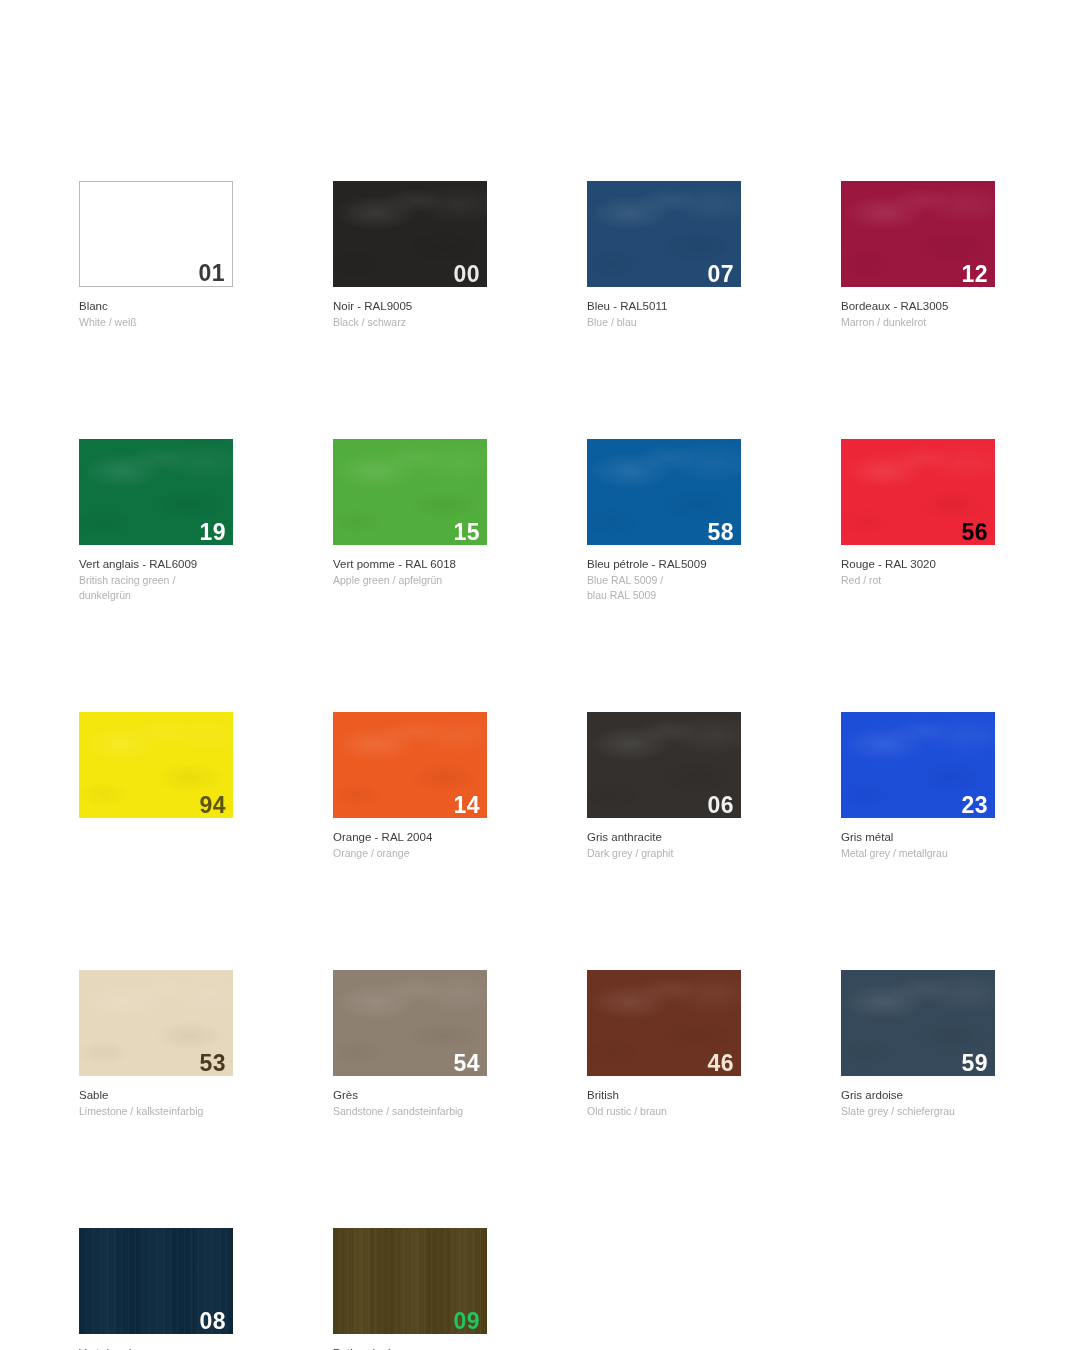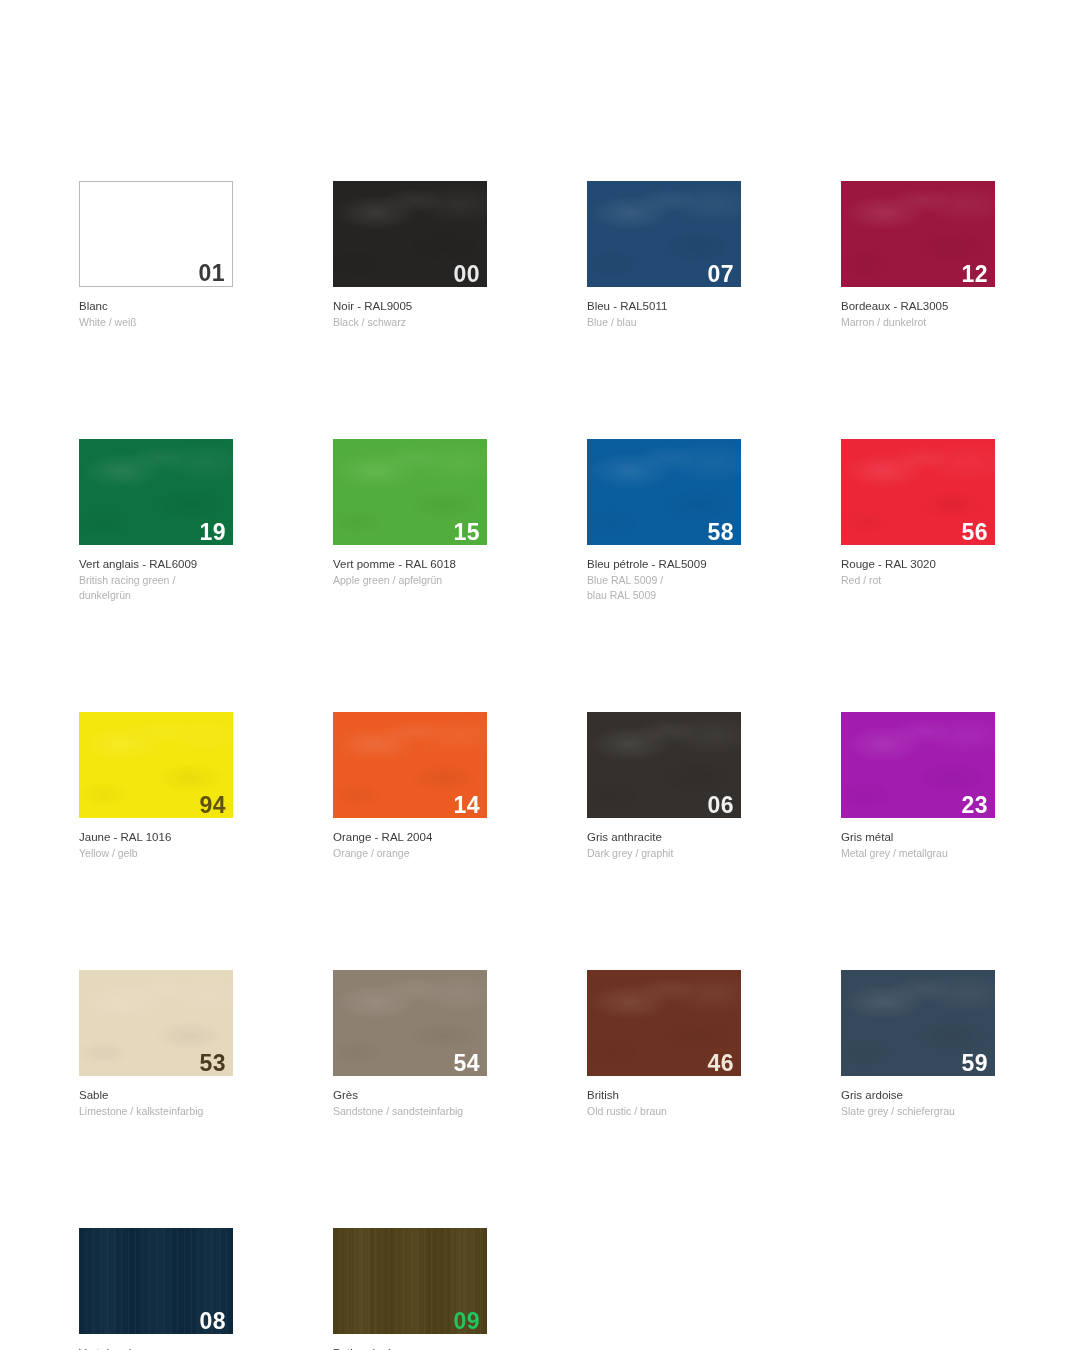--- a/index.html
+++ b/index.html
@@ -193,36 +193,32 @@
         </div>
         <div class="swatch-caption">
           <div class="caption-title">Bleu pétrole - RAL5009</div>
           <div class="caption-sub">Blue RAL 5009 /
 blau RAL 5009</div>
         </div>
       </div>
       <div class="swatch-cell">
         <div class="swatch-chip" style="background: rgb(236, 38, 55);">
           <div class="tex-mottle"></div>
-          <div class="swatch-number" style="color: #ffffff;">56</div>
+          <div class="swatch-number" style="color: #000000;">56</div>
         </div>
         <div class="swatch-caption">
           <div class="caption-title">Rouge - RAL 3020</div>
           <div class="caption-sub">Red / rot</div>
         </div>
       </div>
       <div class="swatch-cell">
         <div class="swatch-chip" style="background: rgb(244, 231, 13);">
           <div class="tex-mottle"></div>
           <div class="swatch-number" style="color: rgb(95, 83, 9);">94</div>
         </div>
-        <div class="swatch-caption">
-          <div class="caption-title">Jaune - RAL 1016</div>
-          <div class="caption-sub">Yellow / gelb</div>
-        </div>
       </div>
       <div class="swatch-cell">
         <div class="swatch-chip" style="background: rgb(236, 91, 34);">
           <div class="tex-mottle"></div>
           <div class="swatch-number" style="color: rgb(255, 255, 255);">14</div>
         </div>
         <div class="swatch-caption">
           <div class="caption-title">Orange - RAL 2004</div>
           <div class="caption-sub">Orange / orange</div>
         </div>
@@ -231,21 +227,21 @@
         <div class="swatch-chip" style="background: rgb(51, 48, 45); padding-left: 12px;">
           <div class="tex-mottle"></div>
           <div class="swatch-number" style="color: rgb(240, 240, 240);">06</div>
         </div>
         <div class="swatch-caption">
           <div class="caption-title">Gris anthracite</div>
           <div class="caption-sub">Dark grey / graphit</div>
         </div>
       </div>
       <div class="swatch-cell">
-        <div class="swatch-chip" style="background: #a21caf;">
+        <div class="swatch-chip" style="background: #1d4ed8;">
           <div class="tex-mottle"></div>
           <div class="swatch-number" style="color: rgb(255, 255, 255);">23</div>
         </div>
         <div class="swatch-caption">
           <div class="caption-title">Gris métal</div>
           <div class="caption-sub">Metal grey / metallgrau</div>
         </div>
       </div>
       <div class="swatch-cell">
         <div class="swatch-chip" style="background: rgb(230, 216, 189);">

